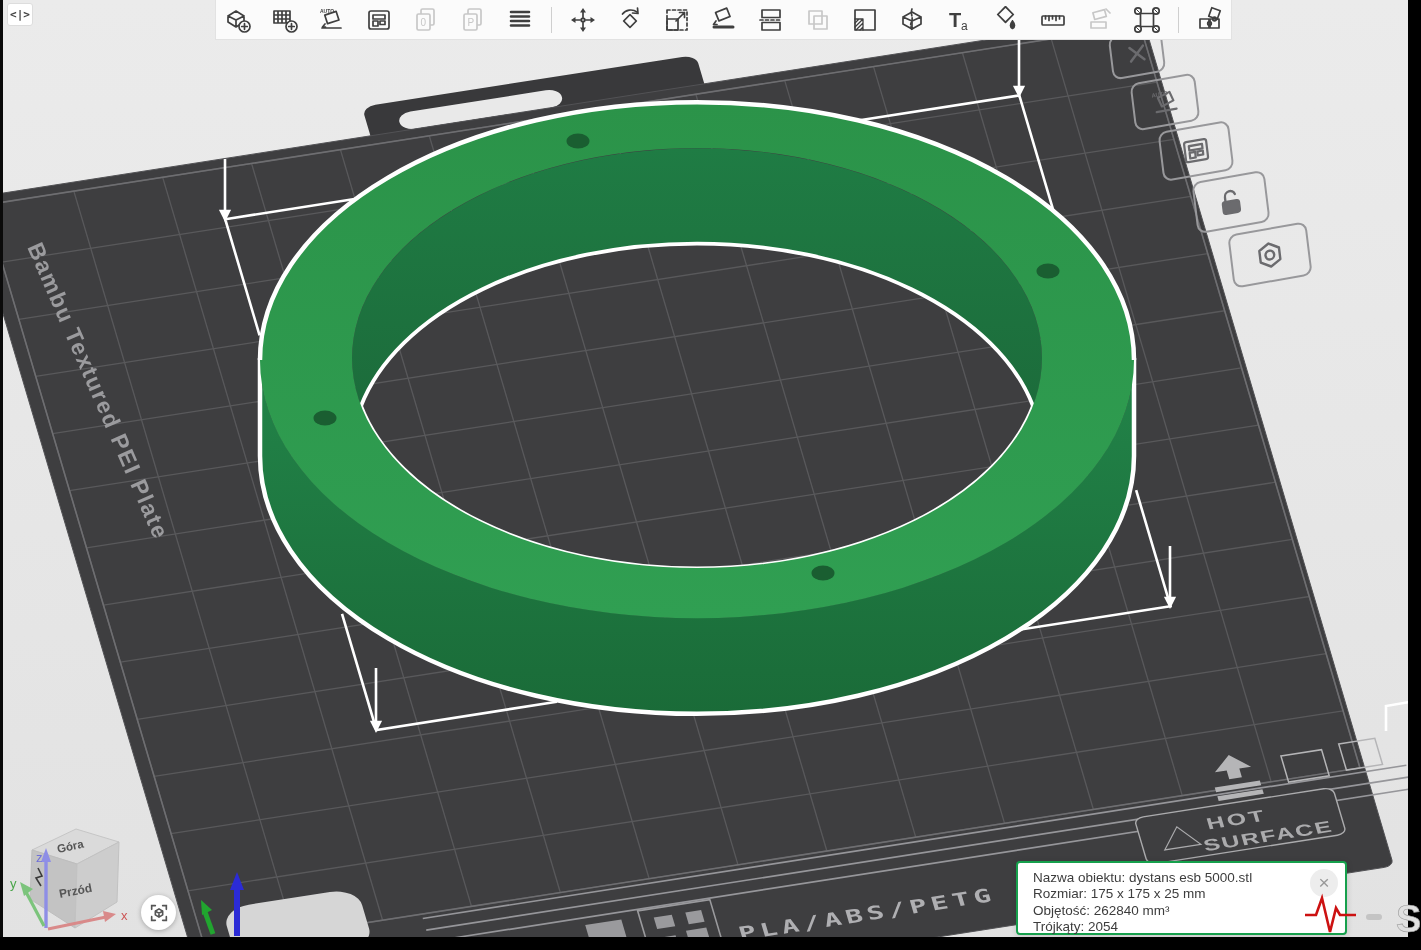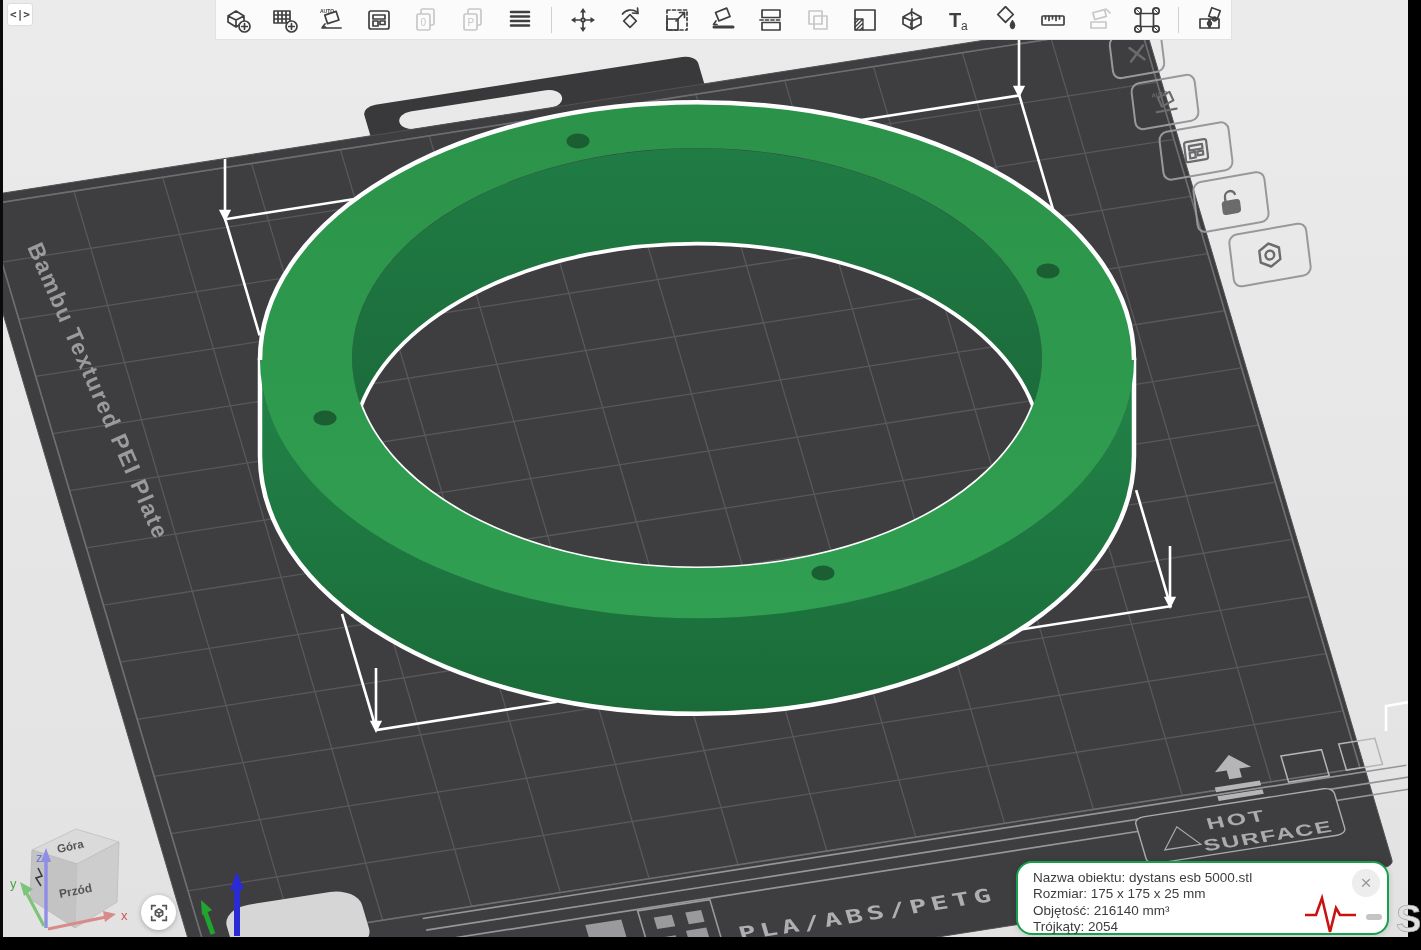--- a/index.html
+++ b/index.html
@@ -40,22 +40,22 @@
     stroke-linecap:round; stroke-linejoin:round; }
   .plate-btn svg text { stroke:none; fill:currentColor; }
 
   
   .reset-view { position:absolute; left:141px; top:895px; width:35px; height:35px; border-radius:50%;
     background:#fff; box-shadow:0 1px 5px rgba(0,0,0,.28); border:none; z-index:12;
     display:flex; align-items:center; justify-content:center; cursor:pointer; }
   .reset-view svg { width:22px; height:22px; stroke:#555; fill:none; stroke-width:1.8; stroke-linecap:round; }
 
   
-  .info-panel { position:absolute; left:1016px; top:861px; width:373px; height:74px;
-    background:#fff; border:2px solid #16a04c; border-radius:16px; padding:7px 28px 7px 15px;
+  .info-panel { position:absolute; left:1016px; top:861px; width:331px; height:74px;
+    background:#fff; border:2px solid #16a04c; border-radius:4px; padding:7px 28px 7px 15px;
     font-size:13.5px; line-height:1.22; color:#3d3d3d; z-index:45; box-shadow:0 1px 6px rgba(0,0,0,.15); }
   .info-panel .close { position:absolute; right:7px; top:6px; width:28px; height:28px; border-radius:50%;
     background:#ededed; border:none; color:#999; font-size:19px; line-height:26px; text-align:center; cursor:pointer; }
 
   .watermark { position:absolute; left:1296px; top:886px; width:124px; height:62px; z-index:50; pointer-events:none; }
 </style>
 </head>
 <body>
 
 <div class="screen">
@@ -415,21 +415,21 @@
   <button class="reset-view">
     <svg viewBox="0 0 24 24">
       <path d="M4 8 V4 H8 M16 4 H20 V8 M20 16 V20 H16 M8 20 H4 V16"></path>
       <path d="M12 7.5 L16 10 V14 L12 16.5 L8 14 V10 Z M8 10 L12 12.2 L16 10 M12 12.2 V16.5"></path>
     </svg>
   </button>
 
   <div class="info-panel">
     <div>Nazwa obiektu: dystans esb 5000.stl</div>
     <div>Rozmiar: 175 x 175 x 25 mm</div>
-    <div>Objętość: 216140 mm³</div>
+    <div>Objętość: 262840 mm³</div>
     <div>Trójkąty: 2054</div>
     <button class="close">×</button>
   </div>
 
   <svg class="watermark" viewBox="0 0 124 62">
     <rect x="70" y="28" width="16" height="6" rx="3" fill="#C4C4C4"></rect>
     <polyline points="9,29 20,29 26,12 34,46 40,22 44,29 60,29" fill="none" stroke="#CC1111" stroke-width="2.6"></polyline>
     <text x="100" y="46" font-size="38" font-weight="bold" fill="#E0E0E0" stroke="#999" stroke-width="0.6">S</text>
   </svg>
 

